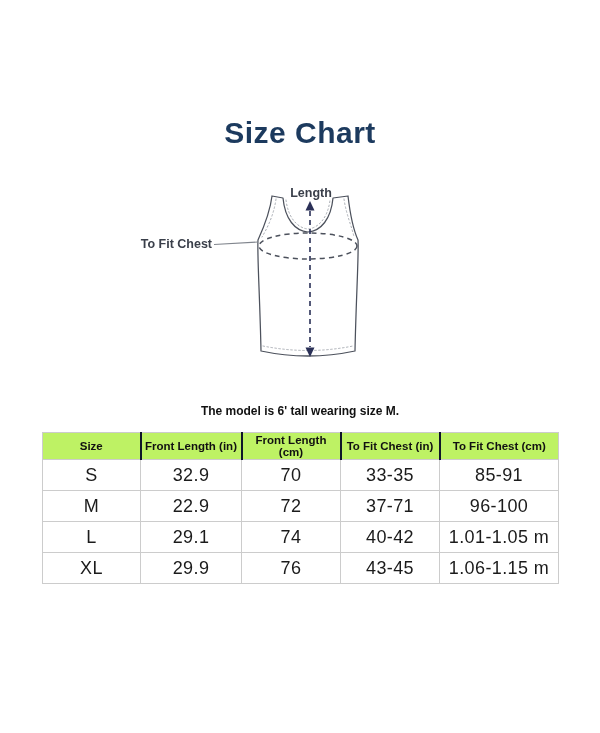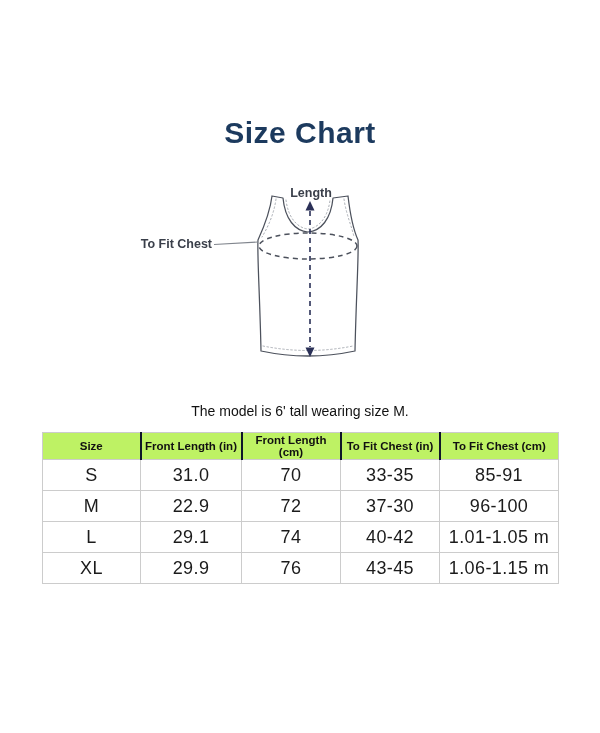--- a/index.html
+++ b/index.html
@@ -18,21 +18,21 @@
   }
   .diagram{position:absolute;top:180px;left:0;}
   .vest{fill:#ffffff;stroke-width:1.25;stroke-linejoin:round;stroke-linecap:round;}
   .stitch path{fill:none;stroke:#a8acb3;stroke-width:1;stroke-dasharray:1.5 2.5;stroke-linecap:round;}
   .chest-ellipse{fill:none;stroke-width:1.5;stroke-dasharray:5 4;}
   .arrowline{fill:none;stroke-width:1.6;stroke-dasharray:5 4;}
   .pointer{stroke:#80858d;stroke-width:1.1;}
   .dlabel{font-family:"Liberation Sans",sans-serif;font-size:12.5px;font-weight:bold;fill:#3a3f4a;}
   .note{
     position:absolute;top:402px;left:0;width:600px;margin:0;
-    text-align:center;font-size:14px;line-height:18px;font-weight:normal;color:#111111;
+    text-align:center;font-size:12px;line-height:18px;font-weight:bold;color:#111111;
   }
   .size-table{
     position:absolute;top:432px;left:42px;width:516px;
     border-collapse:collapse;table-layout:fixed;
     font-family:"Liberation Sans",sans-serif;
   }
   .size-table th{
     background:#bef264;
     border:1px solid #cccccc;
     height:26px;padding:0;
@@ -103,30 +103,30 @@
         <th>Size</th>
         <th>Front Length (in)</th>
         <th>Front Length (cm)</th>
         <th>To Fit Chest (in)</th>
         <th>To Fit Chest (cm)</th>
       </tr>
     </thead>
     <tbody>
         <tr>
           <td>S</td>
-          <td>31.0</td>
+          <td>32.9</td>
           <td>70</td>
           <td>33-35</td>
           <td>85-91</td>
         </tr>
         <tr>
           <td>M</td>
           <td>22.9</td>
           <td>72</td>
-          <td>37-30</td>
+          <td>37-71</td>
           <td>96-100</td>
         </tr>
         <tr>
           <td>L</td>
           <td>29.1</td>
           <td>74</td>
           <td>40-42</td>
           <td>1.01-1.05 m</td>
         </tr>
         <tr>

